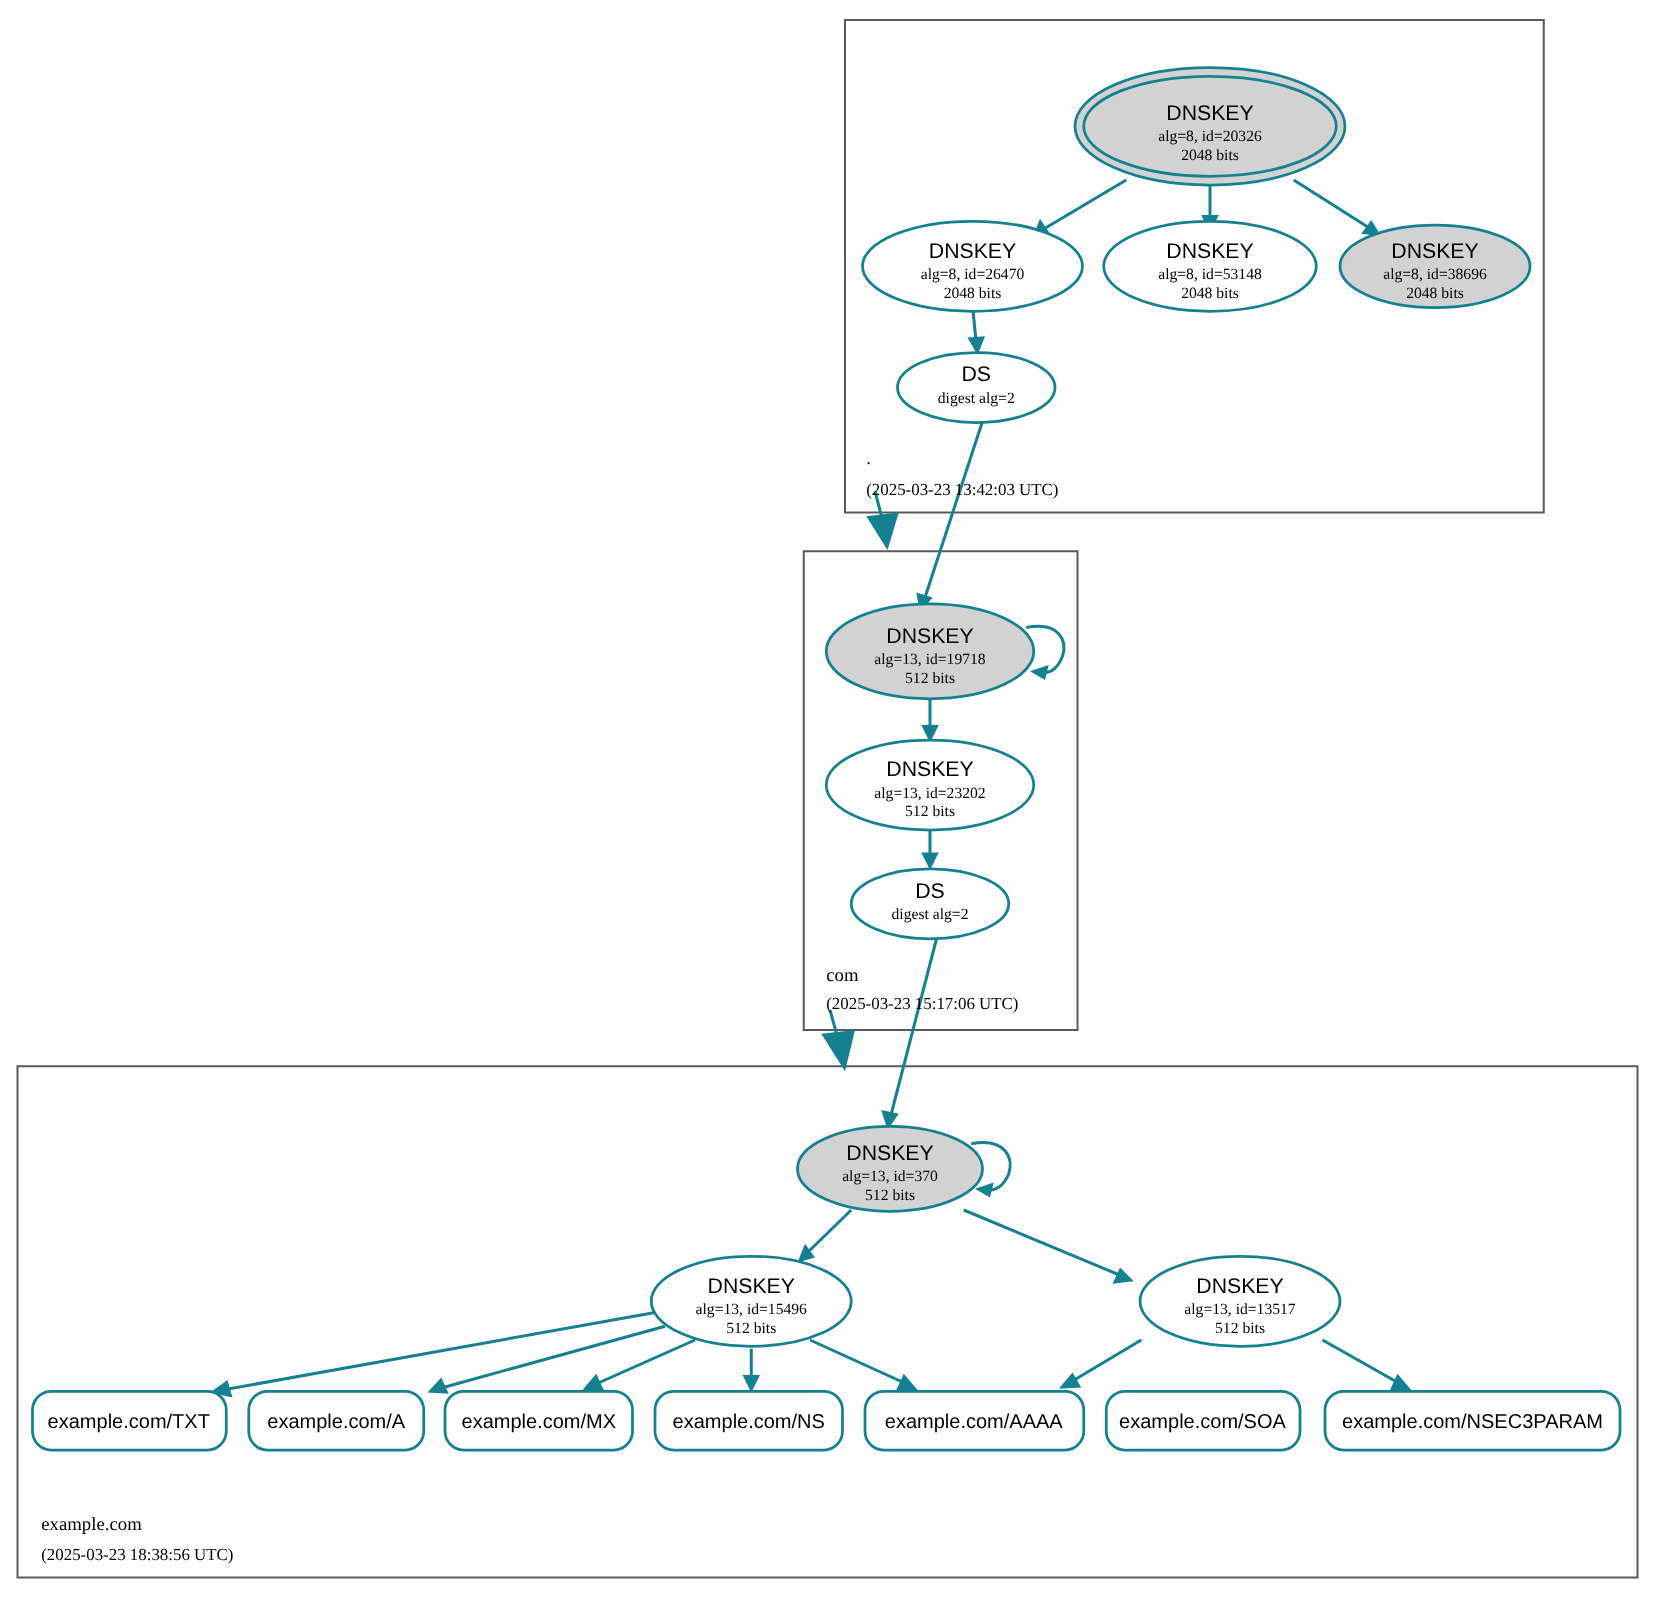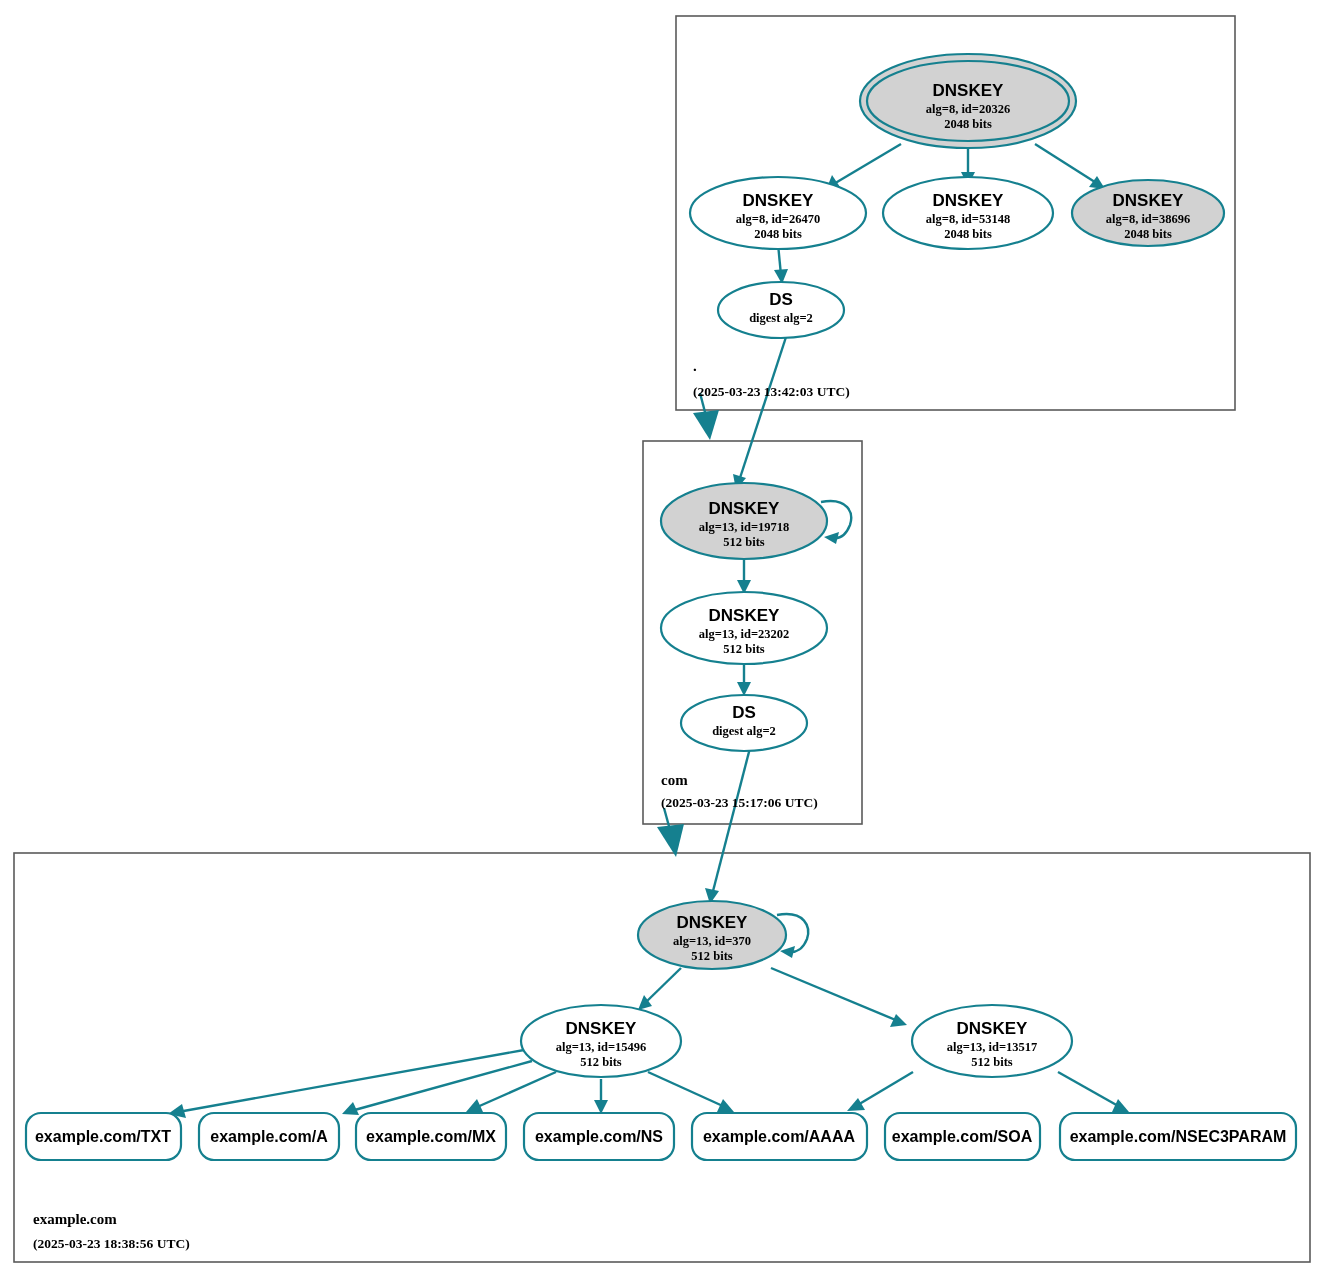--- a/index.html
+++ b/index.html
@@ -7,21 +7,20 @@
     padding: 0;
     background: #ffffff;
   }
   #canvas {
     position: relative;
     width: 1327px;
     height: 1278px;
     background: #ffffff;
     font-family: "Liberation Sans", sans-serif;
     overflow: hidden;
-    font-weight: bold;
   }
   svg#graph {
     position: absolute;
     top: 0;
     left: 0;
     width: 1327px;
     height: 1278px;
   }
   .zone-box {
     fill: none;

